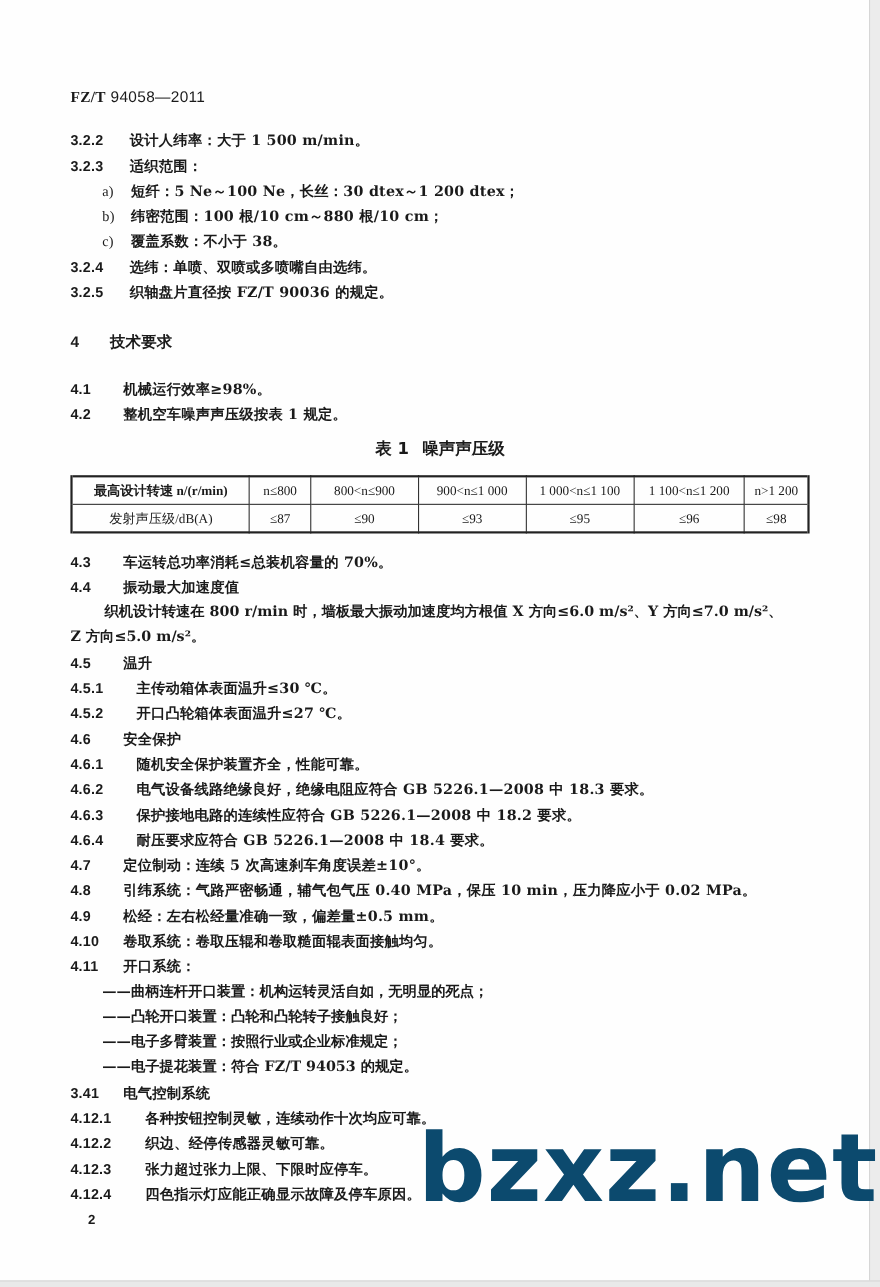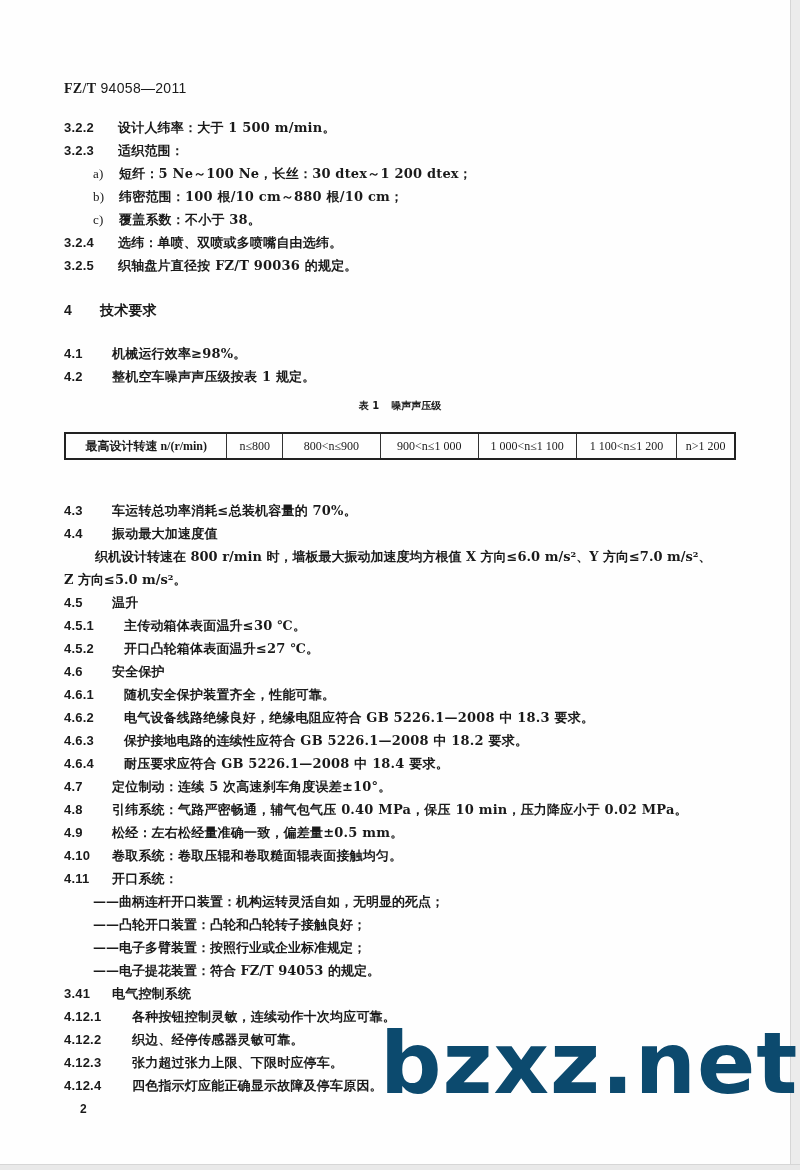--- a/index.html
+++ b/index.html
@@ -30,21 +30,21 @@
   .line .txt { font-weight: bold; }
   .n1 { width: 48px; }
   .n2 { width: 60px; }
   .n3 { width: 68px; }
   .n4 { width: 54px; }
   .sub .num { width: 26px; font-family: "Liberation Serif", serif; font-weight: normal; }
   .heading { font-size: 14px; }
   .heading .num { width: 36px; }
   .tbl-title {
     position: absolute; left: 0; width: 800px; top: 399px; text-align: center;
-    font-size: 10px; font-weight: bold; font-family: "DejaVu Sans", sans-serif;
+    font-size: 15px; font-weight: bold; font-family: "DejaVu Sans", sans-serif;
   }
   .tbl-title span { margin: 0 6px; }
   table.noise {
     position: absolute; left: 64px; top: 432px; width: 672px;
     border-collapse: collapse; border-top: 2px solid #222; border-bottom: 2px solid #222;
     font-size: 12px; font-family: "Liberation Serif", serif;
   }
   table.noise td {
     border: 1px solid #333; height: 24px; text-align: center; padding: 0 2px; white-space: nowrap;
   }
@@ -115,20 +115,29 @@
   <tbody>
       <tr>
     <td>最高设计转速 n/(r/min)</td>
     <td style="width:50px">n≤800</td>
     <td style="width:92px">800&lt;n≤900</td>
     <td style="width:92px">900&lt;n≤1 000</td>
     <td style="width:92px">1 000&lt;n≤1 100</td>
     <td style="width:95px">1 100&lt;n≤1 200</td>
     <td style="width:52px">n&gt;1 200</td>
   </tr>
+  <tr>
+    <td style="font-weight:normal">发射声压级/dB(A)</td>
+    <td>≤87</td>
+    <td>≤90</td>
+    <td>≤93</td>
+    <td>≤95</td>
+    <td>≤96</td>
+    <td>≤98</td>
+  </tr>
 </tbody>
   </table>
 
 <div class="line" style="left:64px;top:502px;">
   <span class="num n1">4.3</span><span class="txt">车运转总功率消耗≤总装机容量的 70%。</span>
 </div>
 <div class="line" style="left:64px;top:525px;">
   <span class="num n1">4.4</span><span class="txt">振动最大加速度值</span>
 </div>
 <div class="indent-para" style="left:95px;top:548px;">织机设计转速在 800 r/min 时，墙板最大振动加速度均方根值 X 方向≤6.0 m/s²、Y 方向≤7.0 m/s²、</div>

